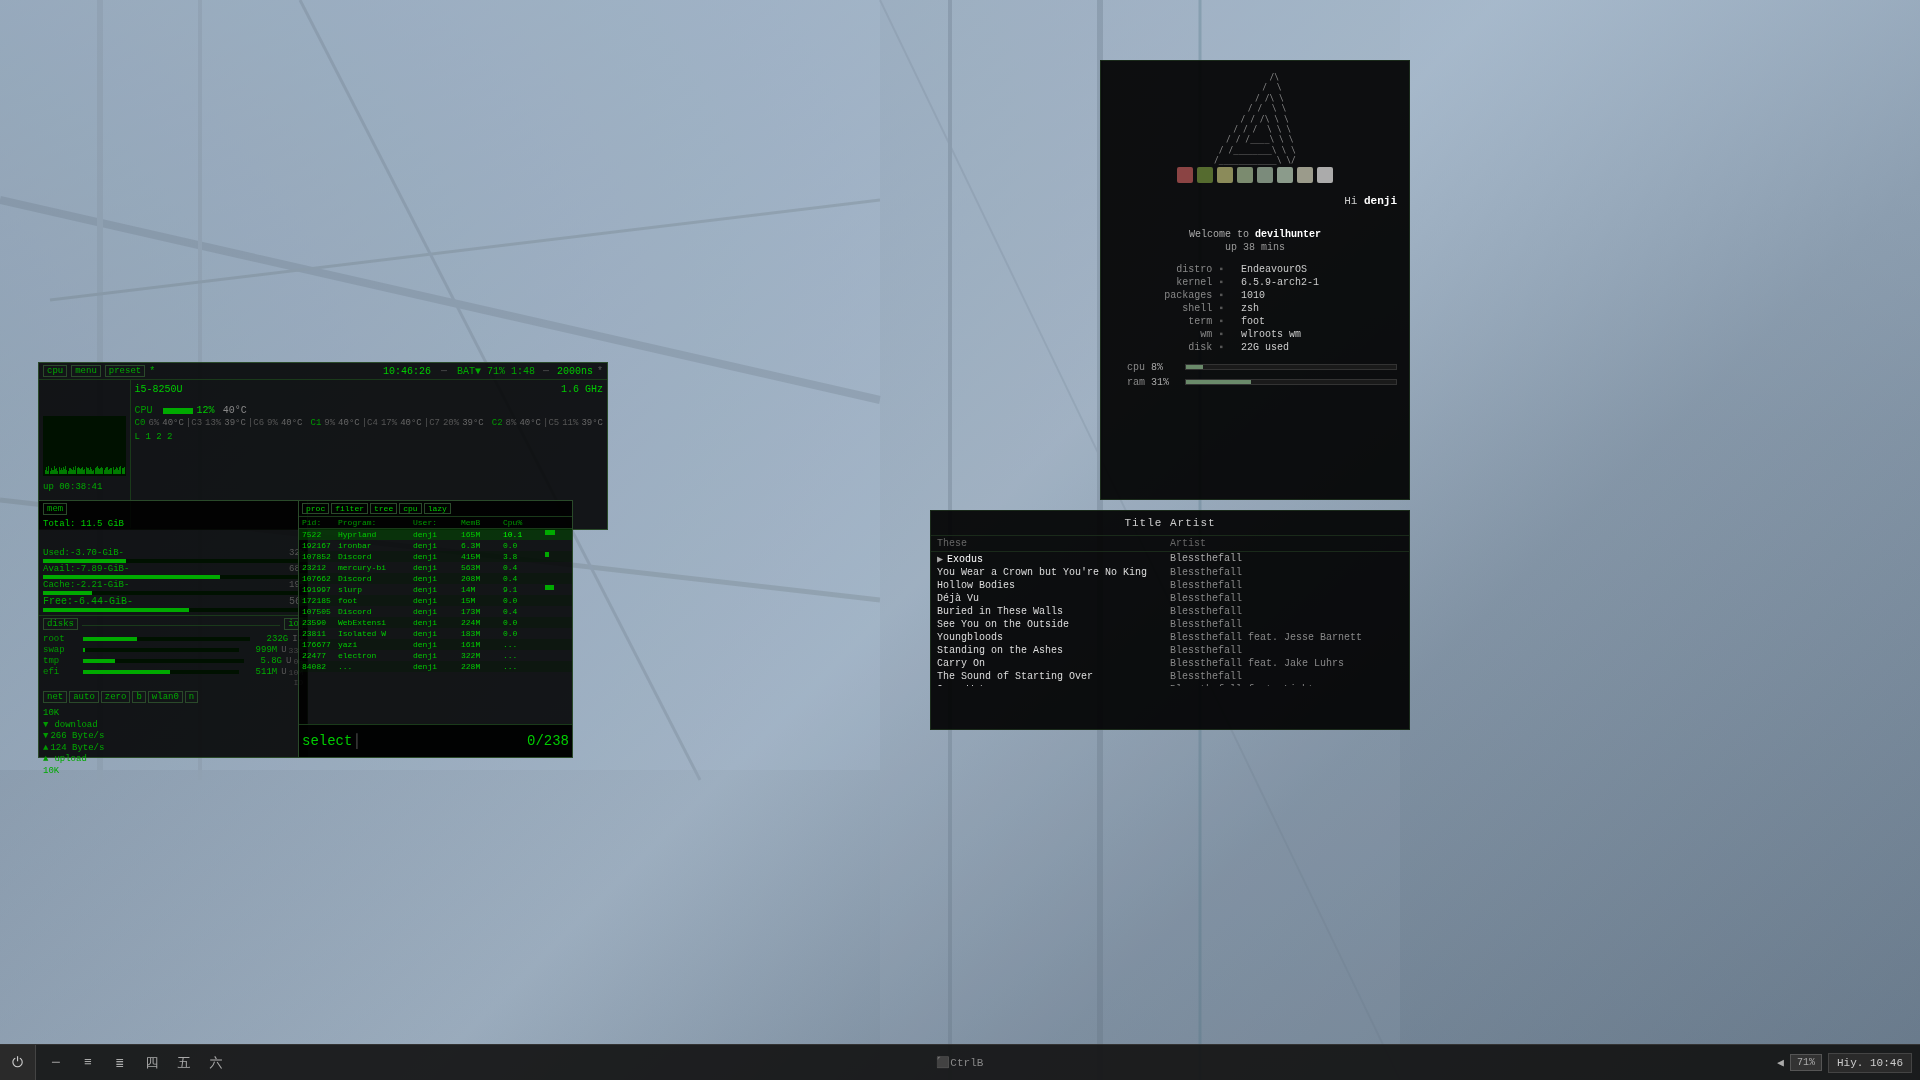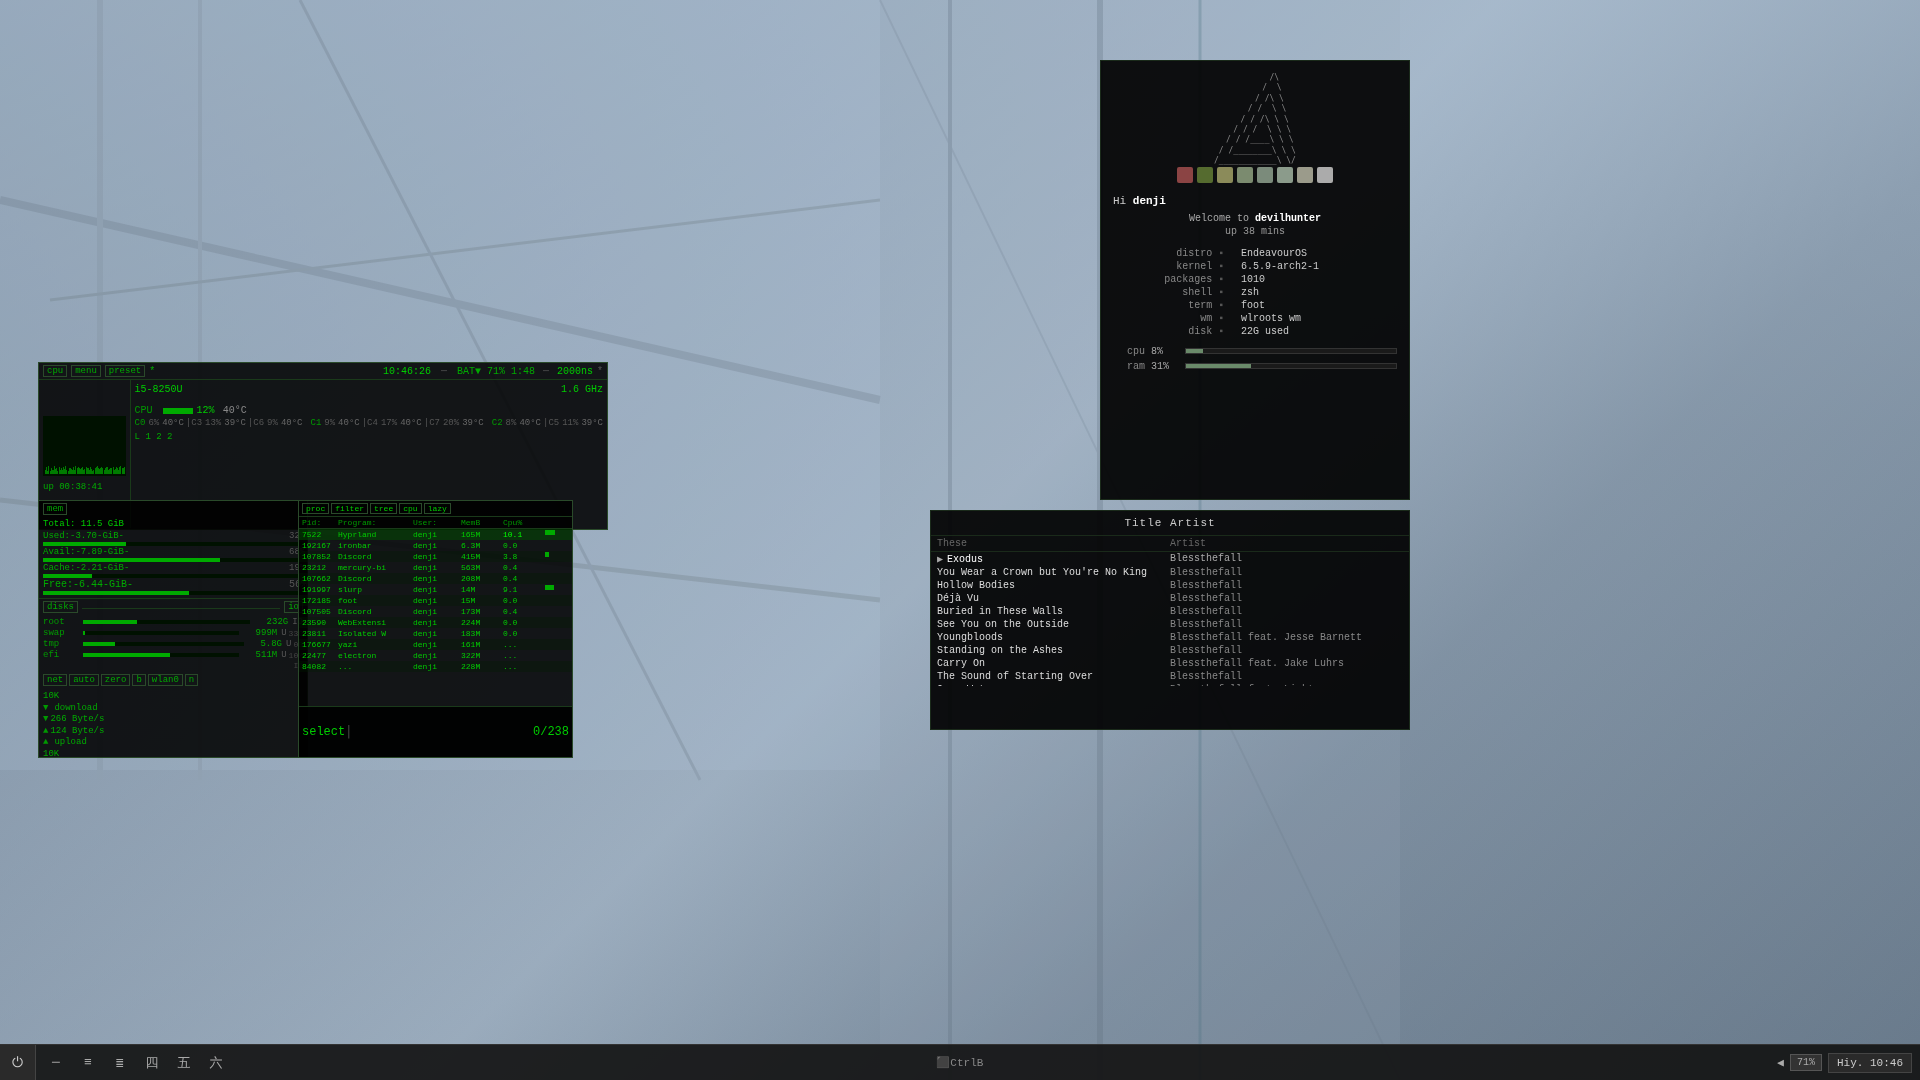--- a/index.html
+++ b/index.html
@@ -347,25 +347,25 @@
     .proc-cell {
       overflow: hidden;
       white-space: nowrap;
     }
 
     .proc-footer {
       position: absolute;
       bottom: 0;
       left: 0;
       width: 100%;
-      padding: 18px 3px;
+      padding: 8px 3px;
       border-top: 1px solid #1a3a1a;
       display: flex;
       justify-content: space-between;
-      font-size: 12px;
+      font-size: 14px;
       background: rgba(0,0,0,0.9);
     }
 
     
     .neofetch-window {
       position: absolute;
       top: 60px;
       right: 510px;
       width: 310px;
       height: 440px;
@@ -385,22 +385,22 @@
       margin-bottom: 12px;
     }
 
     .neo-color-dot {
       width: 16px;
       height: 16px;
       border-radius: 2px;
     }
 
     .neo-greeting {
-      text-align: left;
-      margin-bottom: 6px;
+      text-align: right;
+      margin-bottom: 22px;
       font-size: 11px;
       color: #ccc;
     }
 
     .neo-greeting span.hi { color: #ccc; }
     .neo-greeting span.name { color: #ffffff; font-weight: bold; }
 
     .neo-welcome {
       text-align: center;
       margin-bottom: 2px;
@@ -708,21 +708,21 @@
     </div>
   </div>
 </div>
 
 <div class="mem-window">
 
   <div class="mem-section">
     <div style="display:flex;align-items:center;gap:4px;margin-bottom:2px">
       <span class="mem-section-title">mem</span>
     </div>
-    <div style="font-size:9px;color:#00cc00;margin-bottom:2px">Total: 11.5 GiB</div>
+    <div style="font-size:9px;color:#00cc00;margin-bottom:19px">Total: 11.5 GiB</div>
     <div style="display:flex;align-items:center;font-size:9px;gap:2px">
       <span style="color:#00aa00;flex:1">Used:-3.70-GiB-</span>
       <span style="color:#555;width:14px">32%</span>
     </div>
     <div style="height:4px;background:#001100;margin:1px 0">
       <div style="width:32%;height:100%;background:#00aa00"></div>
     </div>
     <div style="display:flex;align-items:center;font-size:9px;gap:2px">
       <span style="color:#00aa00;flex:1">Avail:-7.89-GiB-</span>
       <span style="color:#555;width:14px">68%</span>

